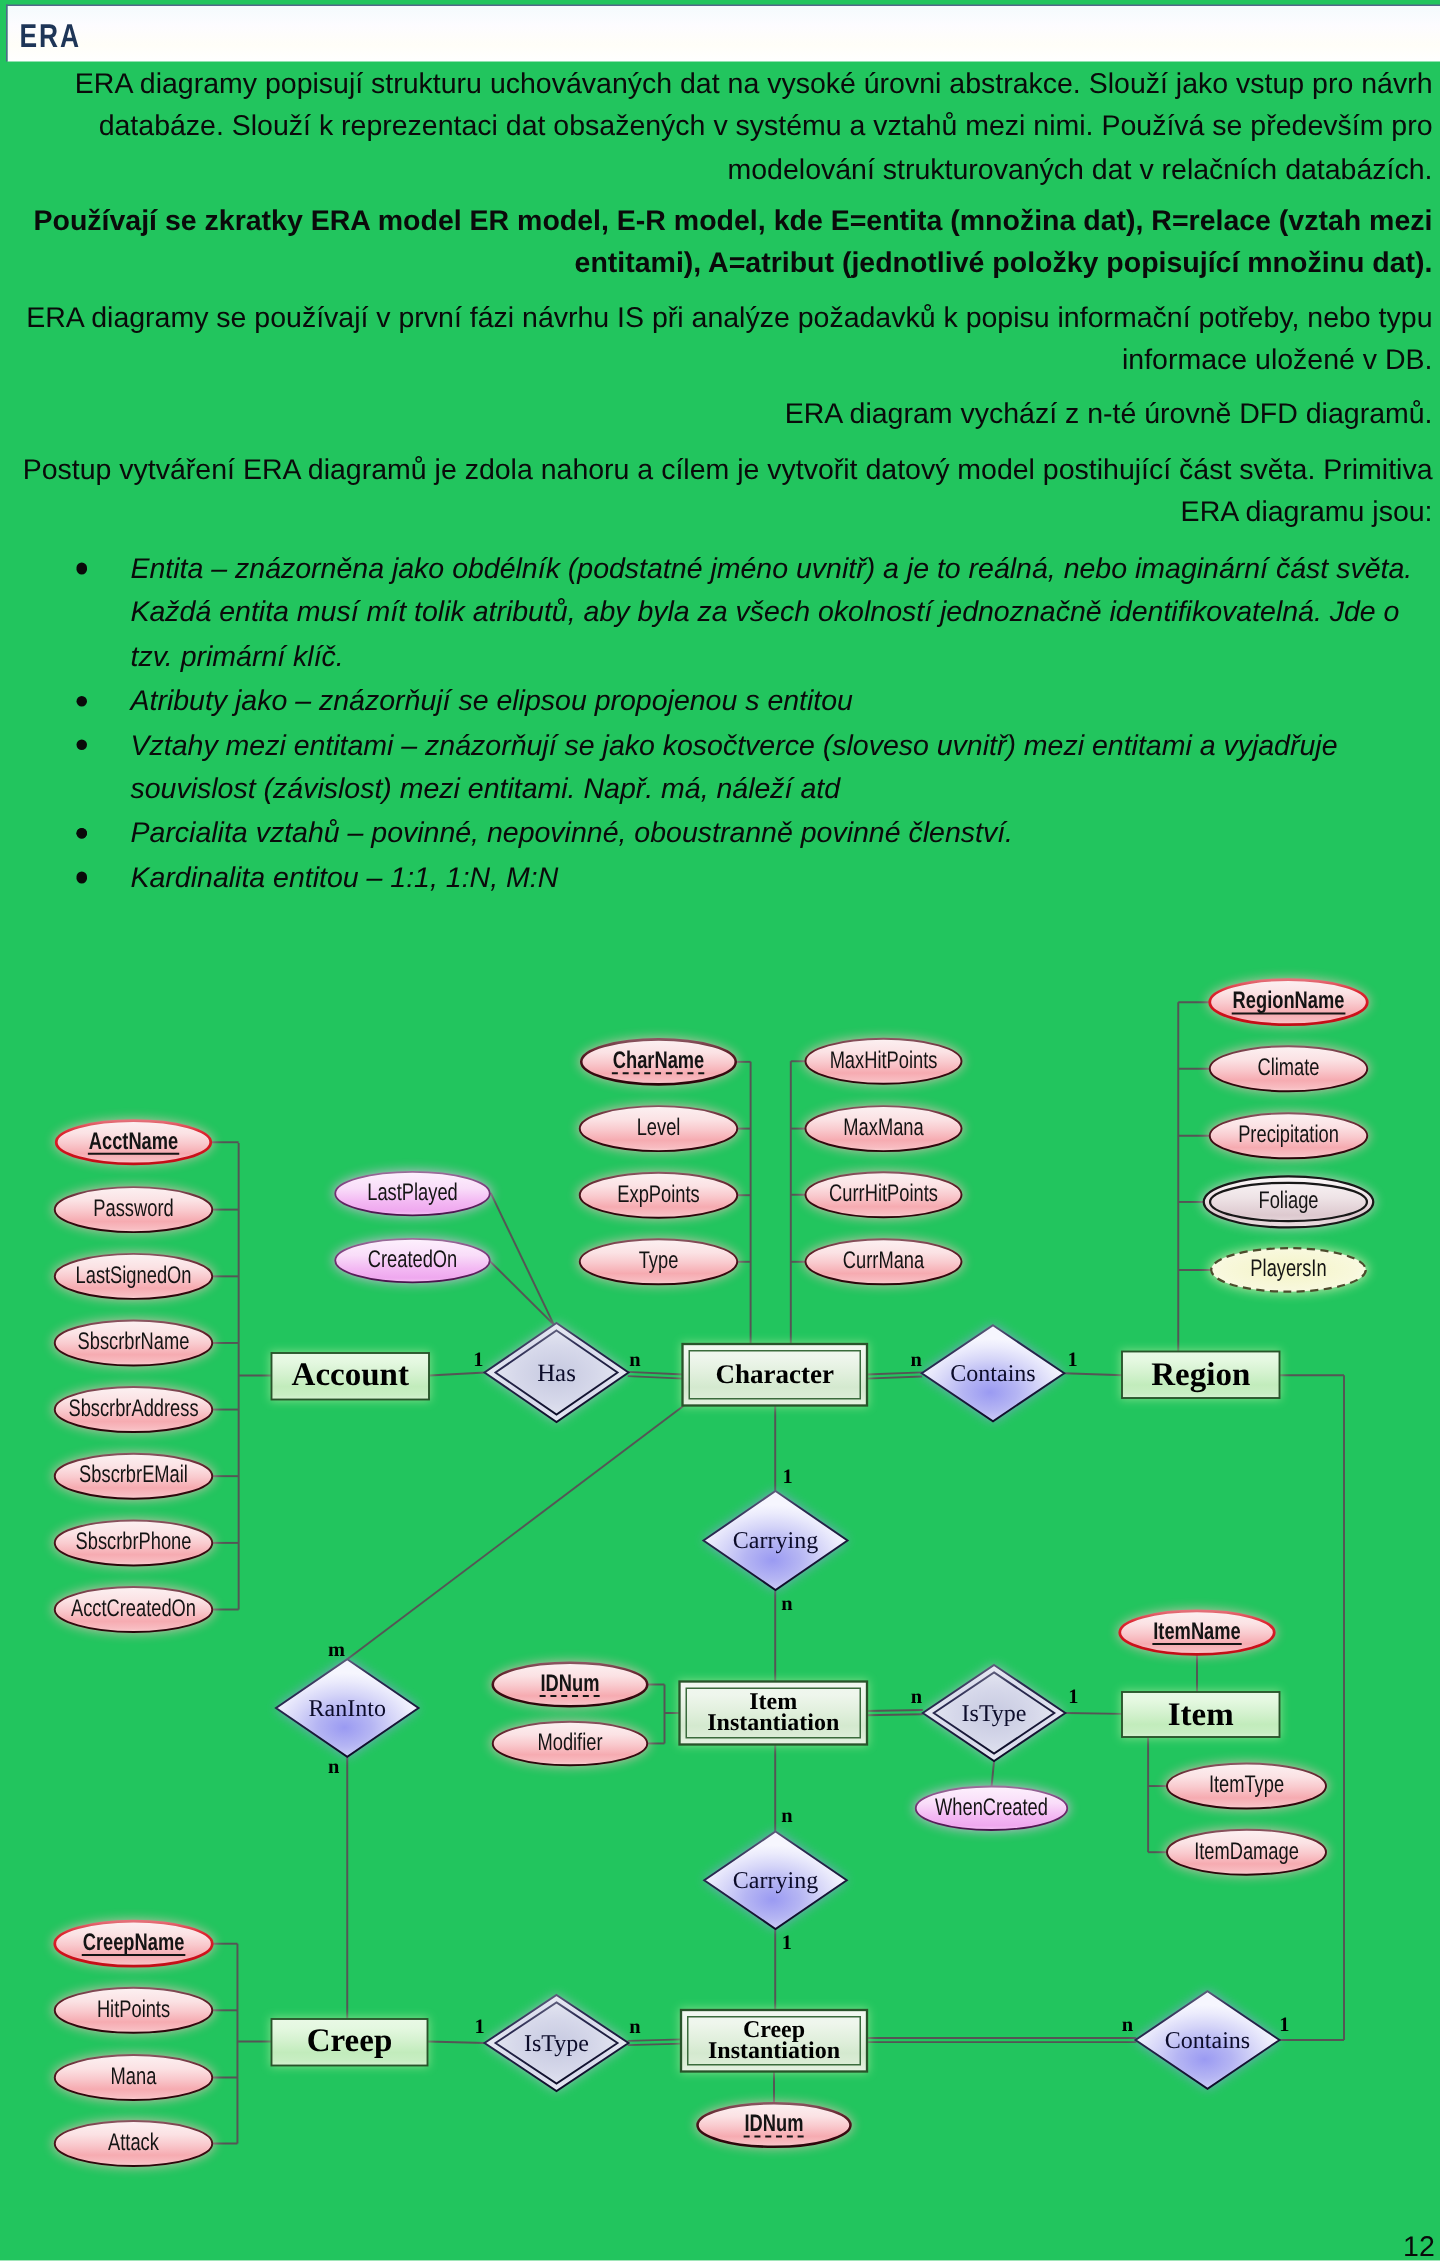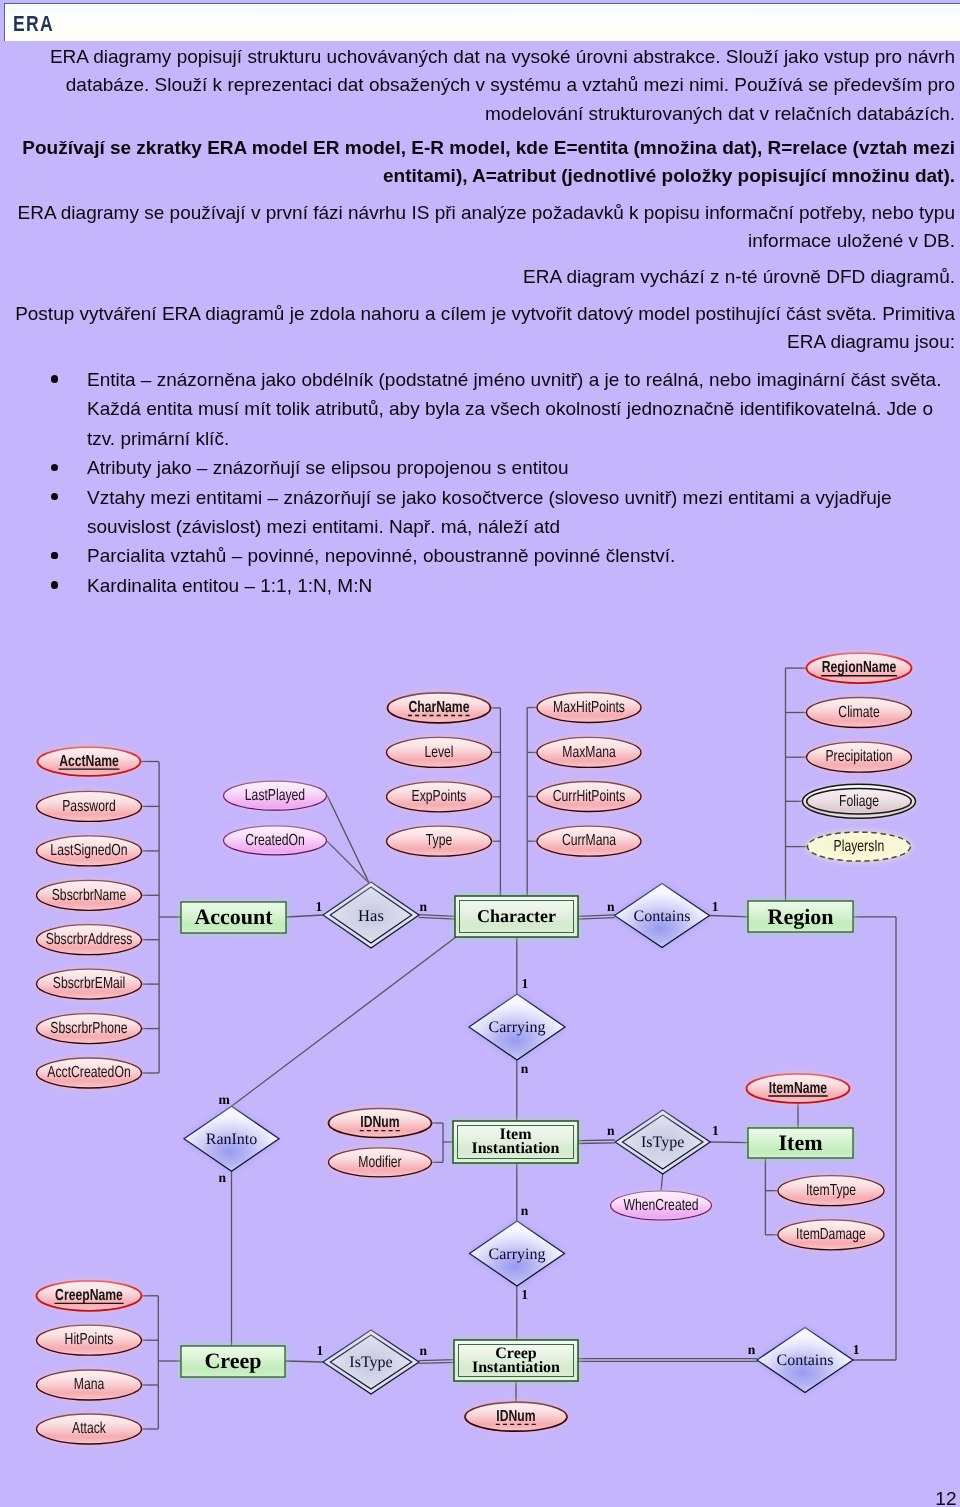--- a/index.html
+++ b/index.html
@@ -1,34 +1,34 @@
 <!DOCTYPE html>
 <html><head>
 <meta charset="utf-8">
 <title>ERA</title>
 <style>
 html,body{margin:0;padding:0;background:#fff;}
 body{width:960px;height:1507px;font-family:"Liberation Sans",sans-serif;overflow:hidden;}
-#page{position:relative;width:960px;height:1507px;background:#c4b5fd;}
+#page{position:relative;width:960px;height:1507px;background:#22c55e;}
 .heading-box{position:absolute;left:4px;top:3px;width:958px;height:38px;
   border-top:1.15px solid #51688a;border-left:1.15px solid #51688a;
   background:linear-gradient(180deg,#f4fbfd 0%,#fdfcff 35%,#fffef8 70%,#ffffff 100%);box-sizing:border-box;}
 .heading-text{position:absolute;left:7.6px;top:10.4px;font-size:22px;font-weight:bold;
   color:#1e3557;letter-spacing:1.6px;font-family:"Liberation Sans",sans-serif;line-height:20px;
   display:inline-block;transform:scaleX(0.80);transform-origin:left center;}
 .txt{position:absolute;margin:0;color:#0a0a0a;-webkit-font-smoothing:antialiased;font-size:19px;line-height:28.35px;
   font-family:"Liberation Sans",sans-serif;text-align:right;}
 .p1{left:13px;top:43px;width:942px;}
 .p2{left:13px;top:134px;width:942px;font-weight:bold;}
 .p3{left:13px;top:199px;width:942px;}
 .p4{left:13px;top:263px;width:942px;}
 .p5{left:13px;top:299.5px;width:942px;}
 .bullets{position:absolute;left:0;top:365px;width:952px;margin:0;padding:0;list-style:none;}
 .bullets li{position:relative;color:#0a0a0a;-webkit-font-smoothing:antialiased;font-size:19px;line-height:29.4px;
-  padding-left:87px;margin:0;text-align:left;}
+  padding-left:87px;margin:0;text-align:left;font-style:italic;}
 .bullets li .bul{position:absolute;left:50.5px;top:10.3px;width:7.4px;height:7.4px;border-radius:50%;background:#0a0a0a;font-size:0;line-height:0;}
 .pagenum{position:absolute;right:3.5px;top:1488px;font-size:19px;color:#0a0a0a;
   font-family:"Liberation Sans",sans-serif;}
 svg.er{position:absolute;left:0;top:636px;}
 svg.er text{font-family:"Liberation Sans",sans-serif;fill-opacity:0.999;text-rendering:geometricPrecision;}
 svg.er text.serif{font-family:"Liberation Serif",serif;}
 </style>
 </head>
 <body>
 

